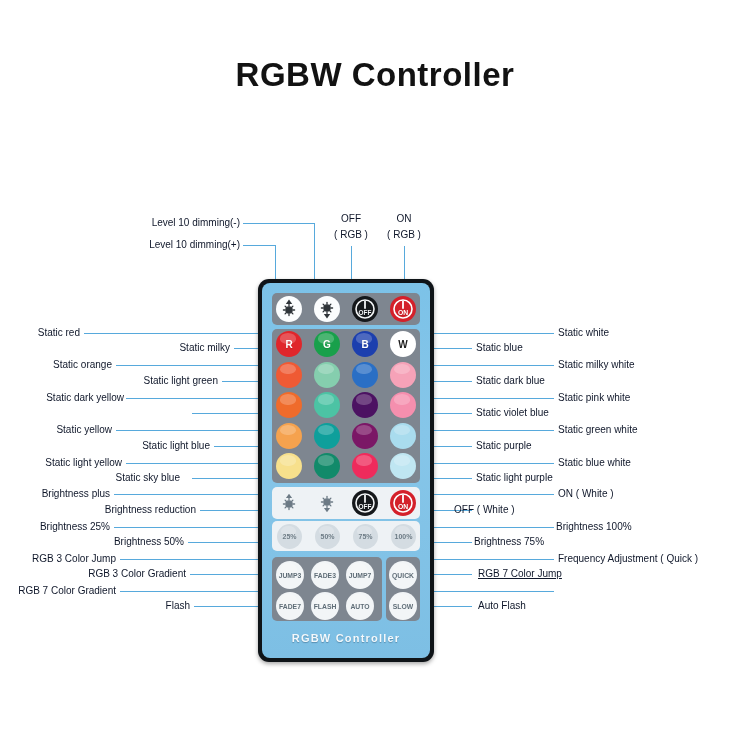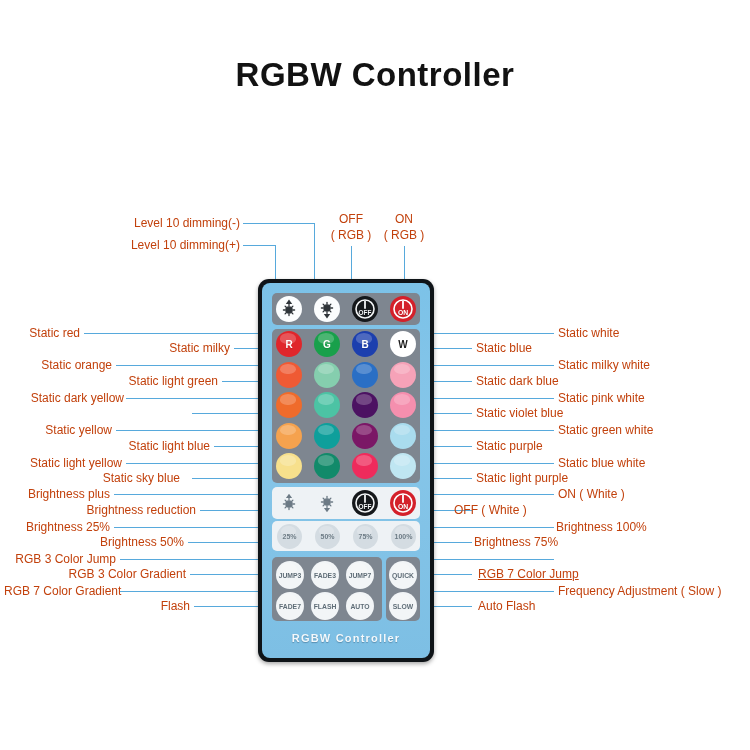--- a/index.html
+++ b/index.html
@@ -16,22 +16,22 @@
   .title{
     position:absolute;left:0;top:56px;width:750px;
     text-align:center;
     font-size:33px;font-weight:bold;color:#121212;
     letter-spacing:.5px;
   }
 
   
   .lbl{
     position:absolute;
-    font-size:12px;
-    color:#c2410c;
+    font-size:10px;
+    color:#0f172a;
     white-space:nowrap;
     line-height:14px;
   }
   .lbl.r{text-align:right;}
   .lbl.l{text-align:left;}
   .lbl.c{text-align:center;}
 
   
   .ln{position:absolute;background:#57a9dc;}
   .ln.h{height:1px;}
@@ -210,26 +210,26 @@
   <div class="ln h" style="left:420px;top:510px;width:52px;"></div>
   <div class="lbl l" style="left:454px;top:503px;text-align:center;">OFF ( White )</div>
 
   <div class="ln h" style="left:420px;top:527px;width:134px;"></div>
   <div class="lbl l" style="left:556px;top:520px;">Brightness 100%</div>
 
   <div class="ln h" style="left:420px;top:542px;width:52px;"></div>
   <div class="lbl l" style="left:474px;top:535px;">Brightness 75%</div>
 
   <div class="ln h" style="left:420px;top:559px;width:134px;"></div>
+  <div class="lbl l" style="left:558px;top:552px;">Frequency Adjustment ( Quick )</div>
 
   <div class="ln h" style="left:420px;top:574px;width:52px;"></div>
   <div class="lbl l" style="left:478px;top:567px;text-decoration:underline;">RGB 7 Color Jump</div>
 
   <div class="ln h" style="left:420px;top:591px;width:134px;"></div>
-  <div class="lbl l" style="left:558px;top:584px;">Frequency Adjustment ( Slow )</div>
 
   <div class="ln h" style="left:420px;top:606px;width:52px;"></div>
   <div class="lbl l" style="left:478px;top:599px;">Auto Flash</div>
 
   <div id="remote">
     <div id="remote-face">
 
       <div class="panel" style="left:10px;top:10px;width:148px;height:32px;">
         <div class="btn pwr white" style="left:4px;top:3px;">
           <span class="iconwrap">

